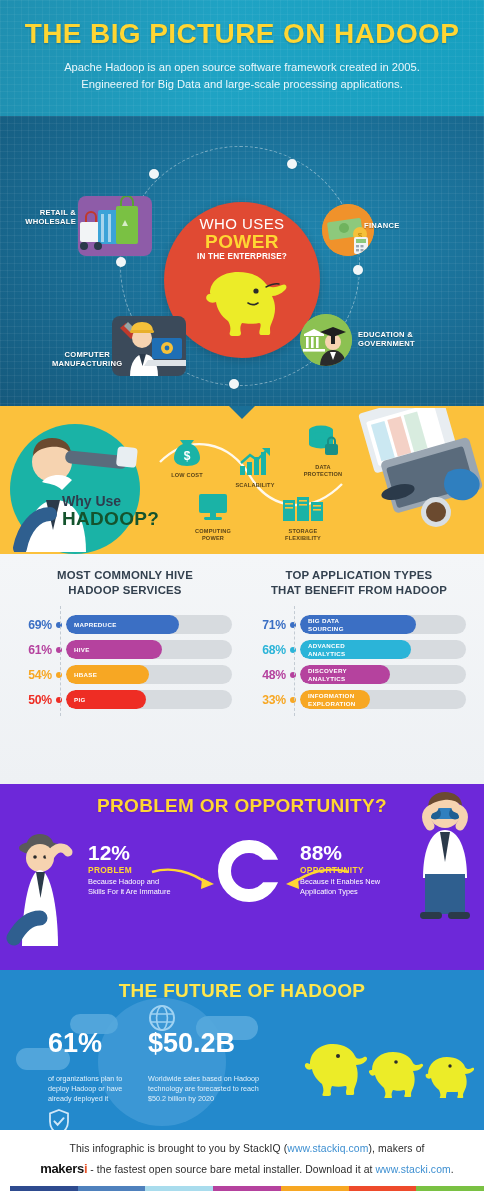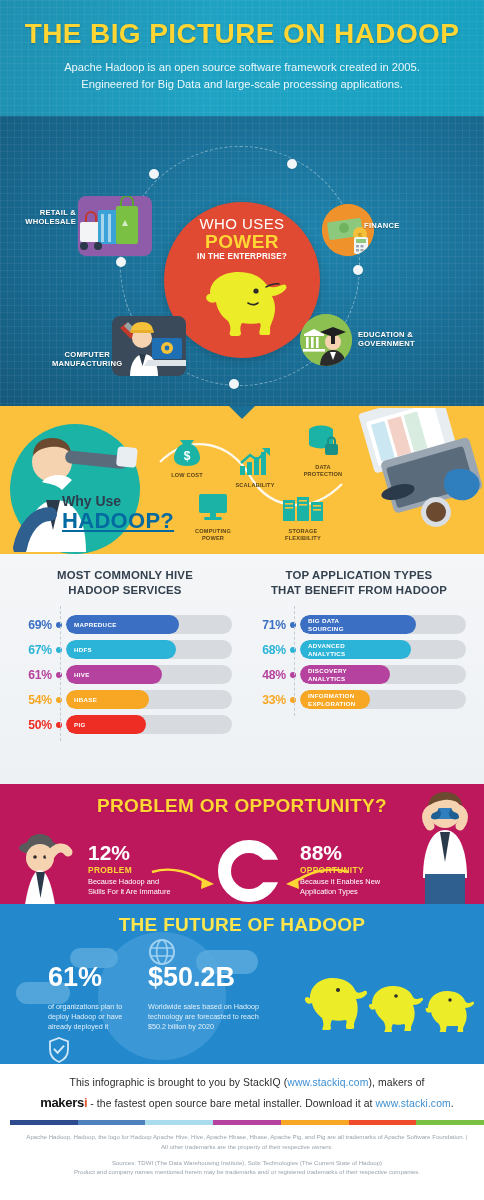--- a/index.html
+++ b/index.html
@@ -82,21 +82,21 @@
     border-right:13px solid transparent; border-top:13px solid #1a6f97;
   }
   .why-circle{
     position:absolute; left:10px; top:18px; width:130px; height:130px;
     border-radius:50%; background:#1ab3a6;
   }
   .why-title{
     position:absolute; left:62px; top:88px; color:#223; line-height:1.05; z-index:4;
   }
   .why-title .t1{ font-size:14px; font-weight:bold; color:#2e3d4d;}
-  .why-title .t2{ font-size:22px; font-weight:bold; color:#0369a1; letter-spacing:.3px;text-decoration:underline;}
+  .why-title .t2{ font-size:19px; font-weight:bold; color:#14532d; letter-spacing:.3px;}
   .why-item{ position:absolute; text-align:center; }
   .why-item .lbl{
     font-size:5.6px; font-weight:bold; color:#5a4418; line-height:1.22;
     letter-spacing:.2px; white-space:pre-line; margin-top:2px;
   }
 
   
   .charts{
     position:relative; height:230px;
     background:linear-gradient(#f4f6f8,#eef1f4); overflow:hidden;
@@ -128,21 +128,21 @@
   .bar-fill{
     position:absolute; left:0; top:0; bottom:0; border-radius:10px;
     display:flex; align-items:center; padding-left:8px;
   }
   .bar-lbl{
     font-size:6.2px; font-weight:bold; color:#fff; line-height:1.25;
     letter-spacing:.3px; white-space:pre-line;
   }
 
   
-  .po{ position:relative; height:120px; background:#be185d; overflow:hidden; }
+  .po{ position:relative; height:186px; background:#6d28d9; overflow:hidden; }
   .po-title{
     text-align:center; color:#ffd633; font-size:19px; font-weight:bold;
     padding-top:11px; letter-spacing:.3px; text-shadow:0 1px 2px rgba(0,0,0,.12);
   }
   .po-ring{
     position:absolute; left:218px; top:56px; width:62px; height:62px;
     border-radius:50%; border:13px solid #fff;
     clip-path:polygon(0 0,100% 0,100% 32%,46% 32%,46% 68%,100% 68%,100% 100%,0 100%);
   }
   .po-stat{ position:absolute; top:58px; }
@@ -156,21 +156,21 @@
     text-align:center; color:#ffe64d; font-size:19px; font-weight:bold;
     padding-top:10px; letter-spacing:.3px; position:relative; z-index:3;
   }
   .globe{
     position:absolute; left:98px; top:28px; width:128px; height:128px;
     border-radius:50%; background:#3f9ad6; opacity:.85;
   }
   .cloud{ position:absolute; background:#57a8dd; border-radius:20px; opacity:.9;}
   .f-stat{ position:absolute; top:60px; z-index:4; }
   .f-num{ color:#fff; font-weight:bold; line-height:1; }
-  .f-desc{ color:#dff0fb; font-size:7.2px; line-height:1.4; margin-top:11px; white-space:pre-line;}
+  .f-desc{ color:#dff0fb; font-size:7.2px; line-height:1.4; margin-top:17px; white-space:pre-line;}
 
   
   .footer{ position:relative; height:97px; background:#fff;margin-left:10px; }
   .f-line{
     text-align:center; font-size:10.4px; color:#2b2b2b; line-height:1.6;
     padding-top:11px; letter-spacing:.1px;
   }
   .f-link{ color:#3d8fd1; }
   .f-logo{ font-weight:bold; color:#111; font-size:13px; letter-spacing:-.3px;}
   .f-logo .i{ color:#e8542a; }
@@ -419,31 +419,20 @@
             <div class="bar-node">
                 <i style="background:#3b6fc4"></i>
               </div>
             <div class="bar-track">
               <div class="bar-fill" style="width:68%;background:#3b6fc4">
                 <span class="bar-lbl">MAPREDUCE</span>
               </div>
             </div>
           </div>
           <div class="bar-row">
-            <div class="bar-pct" style="color:#2bb4d8">67%</div>
-            <div class="bar-node">
-                <i style="background:#2bb4d8"></i>
-              </div>
-            <div class="bar-track">
-              <div class="bar-fill" style="width:66%;background:#2bb4d8">
-                <span class="bar-lbl">HDFS</span>
-              </div>
-            </div>
-          </div>
-          <div class="bar-row">
             <div class="bar-pct" style="color:#b5429e">61%</div>
             <div class="bar-node">
                 <i style="background:#b5429e"></i>
               </div>
             <div class="bar-track">
               <div class="bar-fill" style="width:58%;background:#b5429e">
                 <span class="bar-lbl">HIVE</span>
               </div>
             </div>
           </div>

